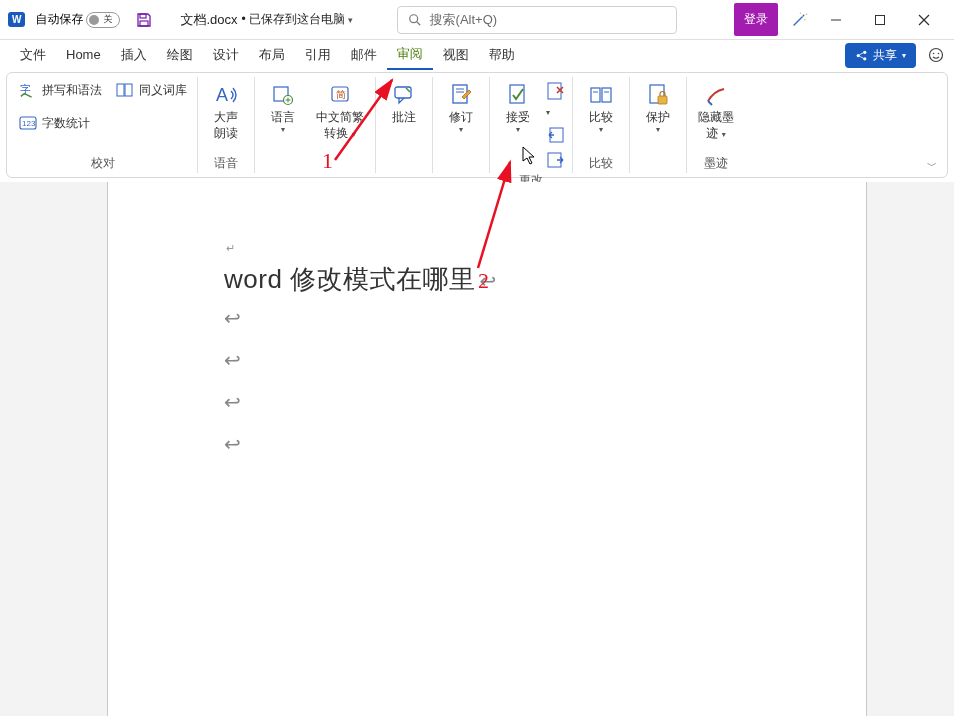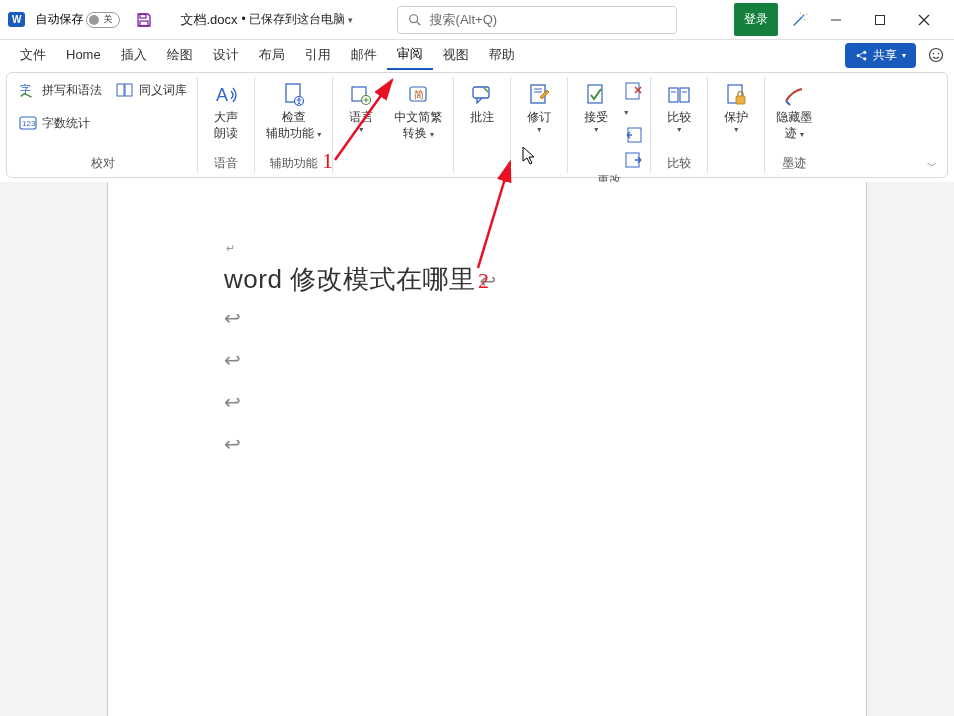--- a/index.html
+++ b/index.html
@@ -12,28 +12,28 @@
 .toggle { width: 34px; height: 16px; border-radius: 8px; background: #fff; border: 1px solid #9a9a9a; position: relative; display: flex; align-items: center; }
 .toggle .knob { width: 10px; height: 10px; border-radius: 50%; background: #9a9a9a; margin-left: 2px; }
 .toggle .off { font-size: 9px; color: #333; margin-left: 4px; }
 .save-icon-wrap { color: #7719aa; font-size: 16px; margin: 0 14px 0 6px; }
 .doc-title { font-size: 13px; color: #222; margin-left: 14px; }
 .doc-subtitle { font-size: 12px; color: #222; }
 .dropdown-caret { font-size: 9px; color: #555; margin-left: 3px; }
 .search-box { margin-left: 44px; width: 280px; height: 28px; border: 1px solid #d0d0d0; border-radius: 4px; display: flex; align-items: center; padding: 0 10px; color: #6a6a6a; font-size: 13px; }
 .search-box .mag { font-size: 13px; margin-right: 8px; color: #797979; }
 .titlebar-spacer { flex: 1; }
-.login-btn { background: #15803d; color: #fff; padding: 8px 10px; font-size: 12px; border-radius: 2px; margin-right: 12px; }
+.login-btn { background: #a21caf; color: #fff; padding: 8px 10px; font-size: 12px; border-radius: 2px; margin-right: 12px; }
 .wand-icon { color: #2a6fc9; font-size: 15px; margin-right: 6px; }
 .win-btn { width: 44px; height: 40px; display: flex; align-items: center; justify-content: center; color: #333; font-size: 13px; }
 
 
 .tabs-row { height: 30px; background: #fff; display: flex; align-items: center; padding: 0 10px; font-size: 13px; color: #333; }
 .tab { padding: 4px 10px 5px; cursor: pointer; }
-.tab.active { border-bottom: 2px solid #185abd; color: #000000; }
+.tab.active { border-bottom: 2px solid #185abd; color: #4d7c0f; }
 .tabs-spacer { flex: 1; }
 .share-btn { background: #185abd; color: #fff; border-radius: 4px; padding: 4px 10px; font-size: 12px; display: flex; align-items: center; gap: 5px; margin-right: 10px; }
 .share-caret { font-size: 8px; }
 .smiley { font-size: 15px; color: #444; margin-left: 2px; }
 
 
 .ribbon { height: 106px; background: #fff; border: 1px solid #d8d8d8; border-radius: 6px; margin: 2px 6px 0; display: flex; align-items: stretch; padding: 4px 2px; position: relative; }
 .group { display: flex; flex-direction: column; align-items: center; border-right: 1px solid #e0e0e0; padding: 2px 6px 0; }
 .group:last-of-type { border-right: none; }
 .group-content { flex: 1; display: flex; align-items: flex-start; gap: 6px; }
@@ -205,36 +205,20 @@
               <text x="3" y="18" font-size="18" fill="#3566c6" font-family="serif">A</text>
               <path d="M18 8 Q22 12 18 16 M20 5 Q26 12 20 19" stroke="#3566c6" fill="none" stroke-width="1.4"></path>
             </svg>
           </span>
         <span>大声<br>朗读</span>
       </div>
     </div>
     <div class="group-label">语音</div>
   </div>
 
-  <div class="group">
-    <div class="group-content">
-      <div class="rbtn">
-        <span class="ic">
-            <svg width="24" height="26" viewBox="0 0 24 26">
-              <rect x="4" y="2" width="14" height="18" fill="none" stroke="#3566c6" stroke-width="1.3"></rect>
-              <circle cx="17" cy="19" r="4.5" fill="#fff" stroke="#3566c6" stroke-width="1.2"></circle>
-              <circle cx="17" cy="16.5" r="1" fill="#3566c6"></circle>
-              <path d="M14.5 18 L19.5 18 M17 18 L17 21 M17 21 L15 23 M17 21 L19 23" stroke="#3566c6" stroke-width="1"></path>
-            </svg>
-          </span>
-        <span>检查<br>辅助功能 <span class="caret">▾</span></span>
-      </div>
-    </div>
-    <div class="group-label">辅助功能</div>
-  </div>
 
   <div class="group">
     <div class="group-content">
       <div class="rbtn">
         <span class="ic">
             <svg width="22" height="22" viewBox="0 0 22 22">
               <rect x="2" y="3" width="14" height="14" fill="none" stroke="#3566c6" stroke-width="1.2"></rect>
               <circle cx="16" cy="16" r="4.5" fill="#fff" stroke="#4a8b3a" stroke-width="1.2"></circle>
               <path d="M13.5 16 L18.5 16 M16 13.5 L16 18.5" stroke="#4a8b3a" stroke-width="1"></path>
             </svg>

